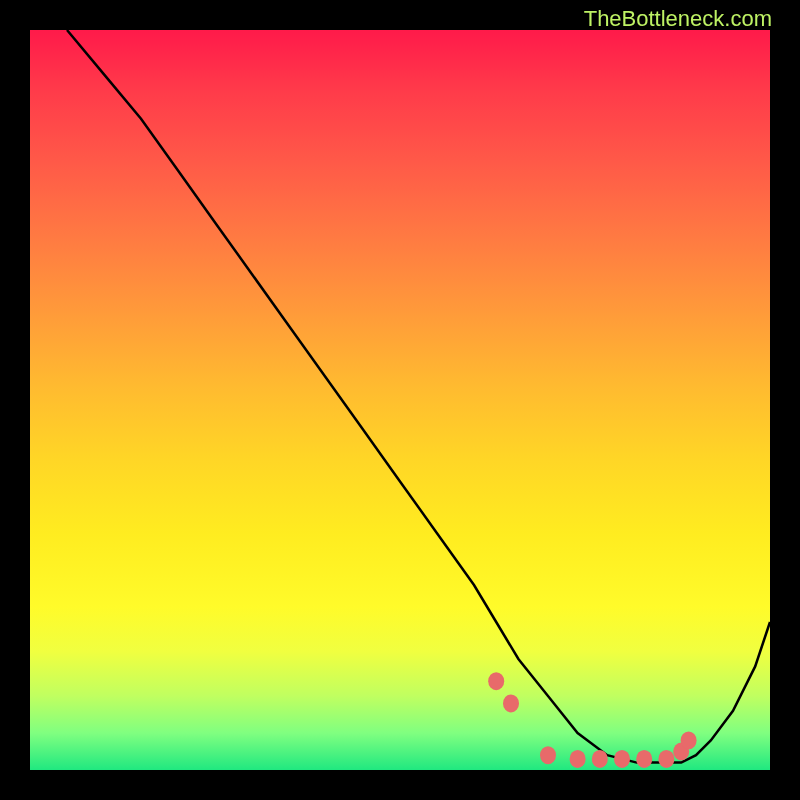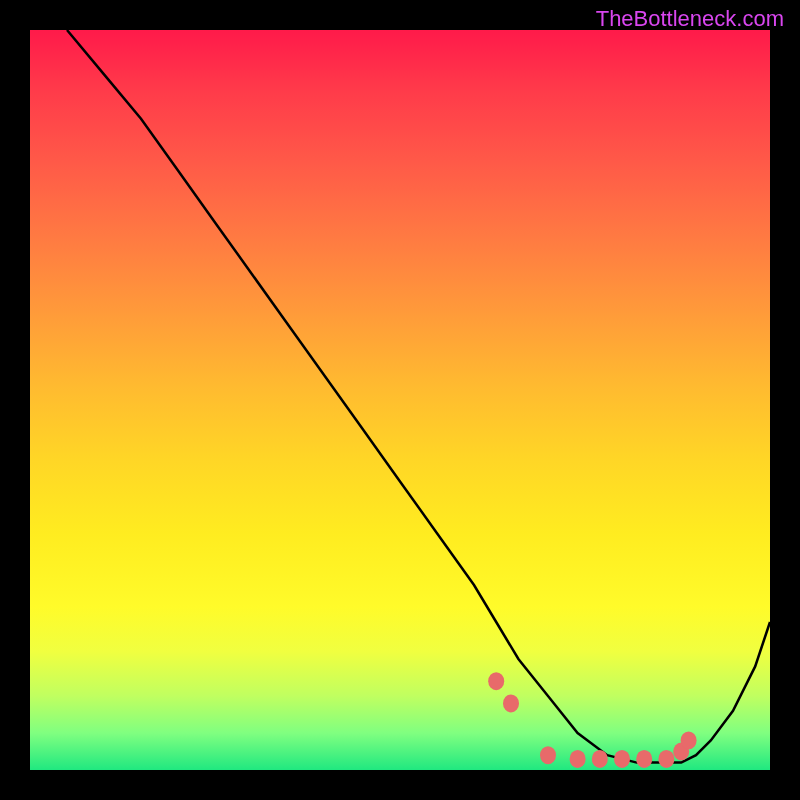--- a/index.html
+++ b/index.html
@@ -6,22 +6,22 @@
   body {
     width: 800px;
     height: 800px;
     background: #000;
     position: relative;
     font-family: Arial, sans-serif;
   }
   .watermark {
     position: absolute;
     top: 6px;
-    right: 16px;
-    color: #d946ef;
+    right: 28px;
+    color: #bef264;
     font-size: 22px;
     font-weight: 500;
     z-index: 10;
   }
   .plot-area {
     position: absolute;
     left: 30px;
     top: 30px;
     width: 740px;
     height: 740px;

